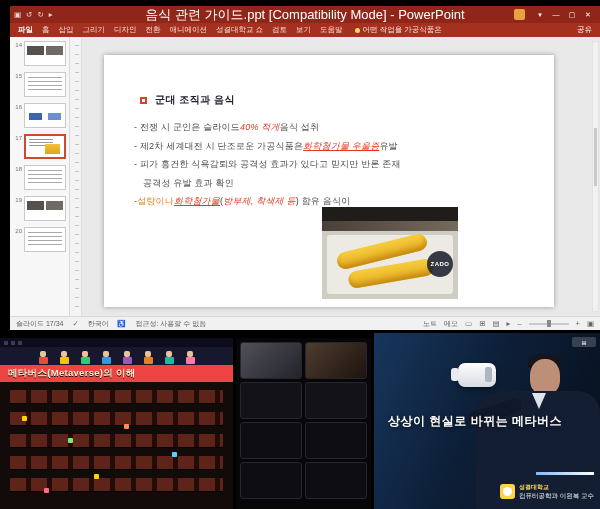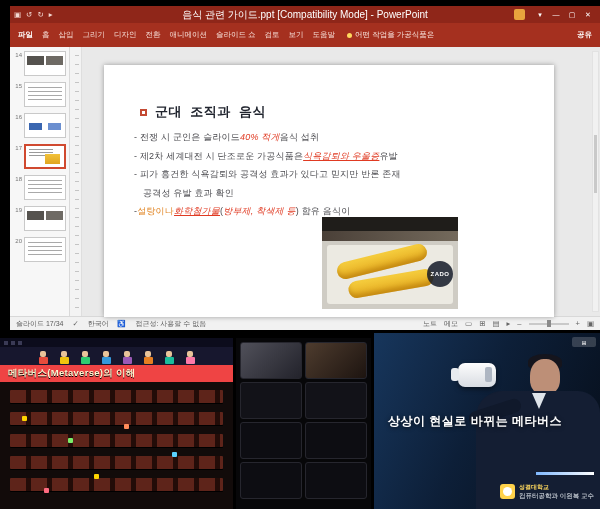--- a/index.html
+++ b/index.html
@@ -5,32 +5,32 @@
   * { margin:0; padding:0; box-sizing:border-box; }
   html,body { width:600px; height:509px; }
   body { background:#000; font-family:"Liberation Sans", sans-serif; position:relative; overflow:hidden; }
   i,b,span { display:inline-block; }
 
   
   .ppt-window { position:absolute; left:10px; top:6px; width:590px; height:324px; background:#fff; display:flex; flex-direction:column; }
 
   .titlebar { position:relative; height:17px; background:#8f2619; display:flex; align-items:center; padding:0 4px; gap:6px; flex:0 0 auto; }
   .qat { display:flex; gap:5px; font-size:7.5px; color:#f3d8d2; align-items:center; z-index:2; }
-  .pt-title { position:absolute; left:0; right:0; text-align:center; font-size:10px; color:#fff; }
+  .pt-title { position:absolute; left:0; right:0; text-align:center; font-size:13px; color:#fff; }
   .tb-right { margin-left:auto; display:flex; align-items:center; z-index:2; }
   .avatar-chip { width:11px; height:11px; background:#e8a33d; border-radius:2px; margin-right:7px; }
   .wbtn { width:16px; height:17px; display:flex; align-items:center; justify-content:center; font-size:7px; color:#fff; }
 
-  .tabsbar { height:24px; background:#a5301f; display:flex; align-items:center; padding:0 8px; color:#f6ddd6; font-size:7.5px; flex:0 0 auto; }
+  .tabsbar { height:14px; background:#a5301f; display:flex; align-items:center; padding:0 8px; color:#f6ddd6; font-size:7.5px; flex:0 0 auto; }
   .tabs-list { display:flex; gap:9px; }
   .tab { white-space:nowrap; }
   .tab-file { color:#fff; font-weight:bold; }
   .tellme { display:flex; gap:3px; align-items:center; margin-left:12px; color:#f9e5df; white-space:nowrap; }
   .bulb { width:5px; height:5px; border-radius:50%; background:#ffd95e; }
-  .share { margin-left:auto; color:#fff; white-space:nowrap;font-weight:bold; }
+  .share { margin-left:auto; color:#fff; white-space:nowrap; }
 
   .workarea { flex:1 1 auto; display:flex; background:#e9e9e9; position:relative; min-height:0; }
   .thumbs { width:60px; background:#f7f7f7; border-right:1px solid #d9d9d9; padding:4px 3px; display:flex; flex-direction:column; gap:6px; overflow:hidden; flex:0 0 auto; }
   .thumb { display:flex; gap:2px; align-items:flex-start; }
   .tnum { font-size:6px; color:#777; width:9px; text-align:right; padding-top:1px; }
   .tmini { width:42px; height:25px; background:#fff; border:1px solid #c9c9c9; position:relative; overflow:hidden; }
   .thumb.sel .tmini { border:2px solid #d0492f; }
   .tmini.images::before { content:""; position:absolute; left:2px; top:4px; width:17px; height:9px; background:#55524e; }
   .tmini.images::after { content:""; position:absolute; right:2px; top:4px; width:17px; height:9px; background:#6e6a64; }
   .tmini.text::before { content:""; position:absolute; left:3px; top:4px; right:3px; height:15px; background:repeating-linear-gradient(180deg,#a9a9a9 0 1px,transparent 1px 4px); }
@@ -41,21 +41,21 @@
 
   .ruler { width:12px; background:#f3f3f3; border-right:1px solid #dedede; background-image:repeating-linear-gradient(180deg,#c4c4c4 0 1px,transparent 1px 9px); background-size:4px calc(100% - 12px); background-repeat:no-repeat; background-position:right 2px top 8px; flex:0 0 auto; }
 
   .canvas { flex:1 1 auto; position:relative; }
   .slide { position:absolute; left:22px; top:18px; width:450px; height:252px; background:#fff; box-shadow:0 0 5px rgba(0,0,0,.35); }
   .vscroll { position:absolute; right:1px; top:4px; bottom:4px; width:7px; background:#f1f1f1; border:1px solid #e2e2e2; }
   .vscroll::before { content:""; position:absolute; left:1px; right:1px; top:32%; height:58px; background:#c9c9c9; }
 
   .slide-title { position:absolute; left:36px; top:38px; display:flex; align-items:center; gap:8px; }
   .sq { width:7px; height:7px; border:2px solid #c44a33; }
-  .slide-title b { font-size:13px; color:#20242e; letter-spacing:.5px;font-family:Liberation Mono, monospace; }
+  .slide-title b { font-size:10px; color:#20242e; letter-spacing:.5px; }
   .bullets { position:absolute; left:30px; top:66px; right:16px; font-size:9px; color:#4a4a4f; }
   .bullet-line { margin-bottom:5.5px; letter-spacing:.2px; white-space:nowrap; }
   .bullet-line.indent { padding-left:9px; }
   .c-red { color:#e03a22;font-style:italic; } .c-orange { color:#e0821e; } .u { text-decoration:underline; }
 
   .photo { position:absolute; left:218px; top:152px; width:136px; height:92px; background:#cfccc4; overflow:hidden; }
   .ph-band { position:absolute; left:0; right:0; top:0; height:14px; background:#1f1d1a; }
   .ph-band2 { position:absolute; left:0; right:0; top:14px; height:10px; background:linear-gradient(90deg,#4a4038,#746a5c); }
   .ph-tray { position:absolute; left:5px; top:28px; right:5px; bottom:5px; background:#eceae2; border-radius:3px; }
   .corn { position:absolute; width:92px; height:17px; border-radius:9px; background:linear-gradient(#f6ce3e,#e3a81e); box-shadow:inset 0 -4px 5px rgba(160,100,0,.45); }
@@ -134,21 +134,21 @@
 
   <div class="tabsbar">
     <span class="tabs-list">
         <span class="tab tab-file">파일</span>
         <span class="tab">홈</span>
         <span class="tab">삽입</span>
         <span class="tab">그리기</span>
         <span class="tab">디자인</span>
         <span class="tab">전환</span>
         <span class="tab">애니메이션</span>
-        <span class="tab">슬라이드 쇼</span>
+        <span class="tab">성결대학교 쇼</span>
         <span class="tab">검토</span>
         <span class="tab">보기</span>
         <span class="tab">도움말</span>
       </span>
     <span class="tellme">
       <i class="bulb"></i>
       <span>어떤 작업을 가공식품은</span>
     </span>
     <span class="share">공유</span>
   </div>
@@ -186,21 +186,21 @@
       </aside>
     <div class="ruler"></div>
     <div class="canvas">
       <div class="slide">
         <div class="slide-title">
           <span class="sq"></span>
           <b>군대 조직과 음식</b>
         </div>
         <div class="bullets">
             <div class="bullet-line"><span>- 전쟁 시 군인은 슬라이드 </span><span class="c-red">40% 적게</span><span> 음식 섭취</span></div>
-            <div class="bullet-line"><span>- 제2차 세계대전 시 단조로운 가공식품은 </span><span class="c-red u">식욕감퇴와 우울증</span><span> 유발</span></div>
+            <div class="bullet-line"><span>- 제2차 세계대전 시 단조로운 가공식품은 </span><span class="c-red u">화학첨가물 우울증</span><span> 유발</span></div>
             <div class="bullet-line"><span>- 피가 흥건한 식욕감퇴와 공격성 효과가 있다고 믿지만 반론 존재</span></div>
             <div class="bullet-line indent"><span>공격성 유발 효과 확인</span></div>
             <div class="bullet-line"><span>- </span><span class="c-orange">설탕이나</span><span> </span><span class="c-red u">화학첨가물</span><span>(</span><span class="c-red">방부제, 착색제 등</span><span>) 함유 음식이</span></div>
           </div>
         <div class="photo">
           <i class="ph-band"></i>
           <i class="ph-band2"></i>
           <i class="ph-tray"></i>
           <i class="corn c1"></i>
           <i class="corn c2"></i>

